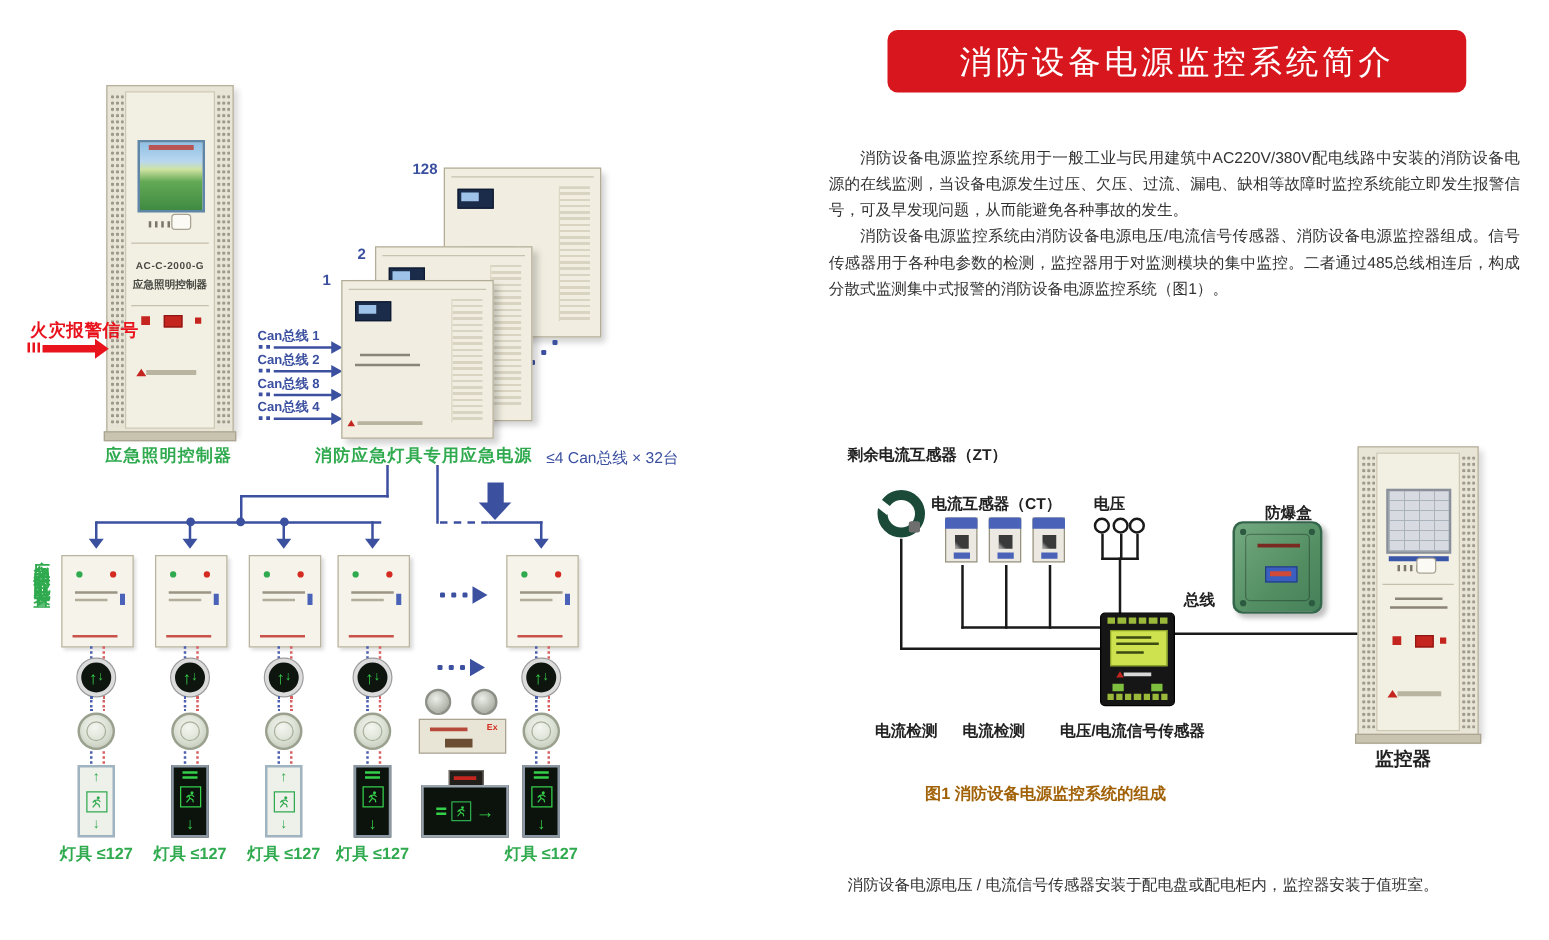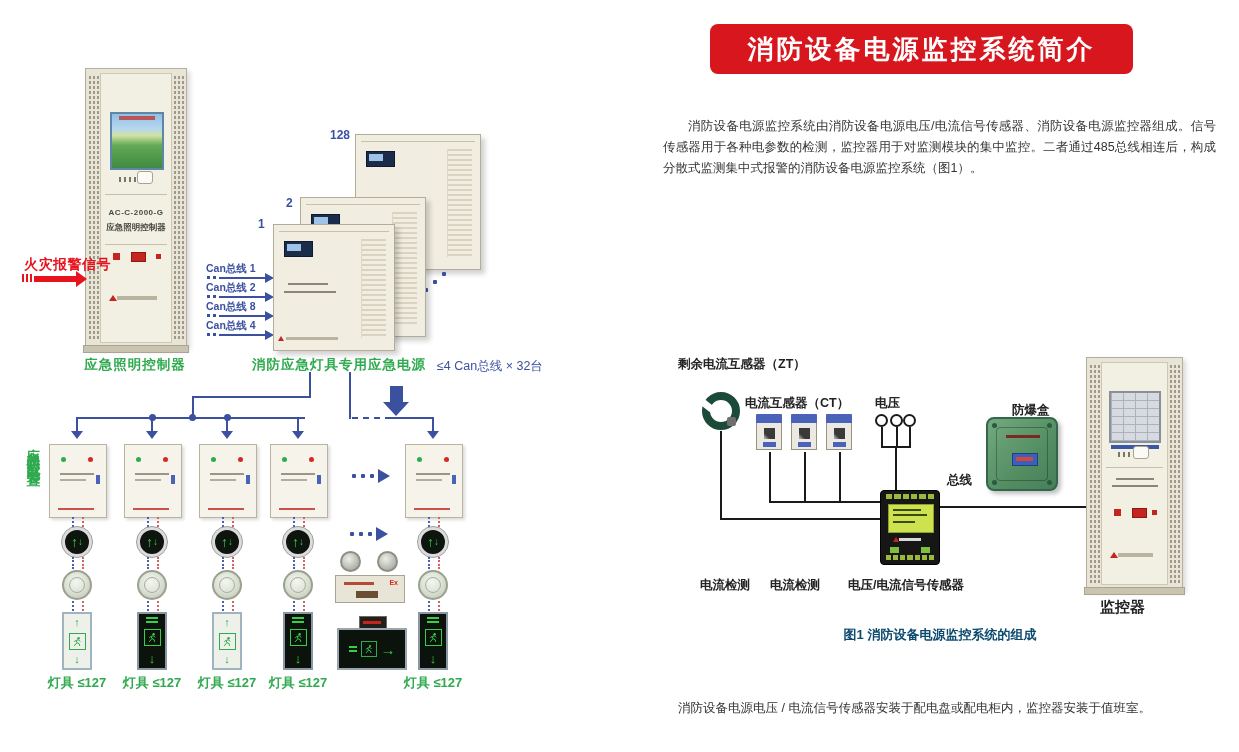--- a/index.html
+++ b/index.html
@@ -1,29 +1,29 @@
 <!DOCTYPE html>
 <html><head>
 <meta charset="utf-8">
 <style>
   html,body { margin:0; padding:0; background:#ffffff; }
   body { font-family:"Liberation Sans", sans-serif; }
   #page { position:relative; width:1239px; height:752px; background:#fff; overflow:hidden; }
   .abs { position:absolute; }
 
   
-  .banner { left:710px; top:24px; width:423px; height:50px; background:#d7161e;
-    border-radius:8px; color:#fff; font-size:26px; font-weight:bold; letter-spacing:3px;
+  .banner { left:710px; top:24px; width:463px; height:50px; background:#d7161e;
+    border-radius:8px; color:#fff; font-size:26px; font-weight:normal; letter-spacing:3px;
     display:flex; align-items:center; justify-content:center; }
 
   
   .paras { left:663px; top:116px; width:553px; color:#333; font-size:12.5px; line-height:21px; text-align:justify; }
   .paras p { margin:0; text-indent:2em; }
   .footnote { left:678px; top:700px; width:540px; color:#333; font-size:12.5px; }
-  .figcap { font-weight:bold; color:#0c4a6e; font-size:13px; text-align:center; }
+  .figcap { font-weight:bold; color:#a16207; font-size:13px; }
 
   
   .wv { width:2px; background:#3c50a0; }
   .wh { height:2px; background:#3c50a0; }
   .wdash { height:0; border-top:2px dashed #3c50a0; background:none; }
   .kv { width:2px; background:#1a1a1a; }
   .kh { height:2px; background:#1a1a1a; }
   .ahd { width:0; height:0; border-left:6px solid transparent; border-right:6px solid transparent; border-top:8px solid #3c50a0; }
   .ahr { width:0; height:0; border-top:5px solid transparent; border-bottom:5px solid transparent; border-left:9px solid #3c50a0; }
   .jct { width:7px; height:7px; border-radius:50%; background:#3c50a0; }
@@ -152,20 +152,21 @@
 </head>
 <body>
 
 <div id="page">
 
   <div class="abs banner">
     <span>消防设备电源监控系统简介</span>
   </div>
 
   <div class="abs paras">
+    <p>消防设备电源监控系统用于一般工业与民用建筑中AC220V/380V配电线路中安装的消防设备电源的在线监测，当设备电源发生过压、欠压、过流、漏电、缺相等故障时监控系统能立即发生报警信号，可及早发现问题，从而能避免各种事故的发生。</p>
     <p>消防设备电源监控系统由消防设备电源电压/电流信号传感器、消防设备电源监控器组成。信号传感器用于各种电参数的检测，监控器用于对监测模块的集中监控。二者通过485总线相连后，构成分散式监测集中式报警的消防设备电源监控系统（图1）。</p>
   </div>
 
   <div class="abs klabel" style="left:678px;top:356px">剩余电流互感器（ZT）</div>
   <div class="abs klabel" style="left:745px;top:395px">电流互感器（CT）</div>
   <div class="abs klabel" style="left:875px;top:395px">电压</div>
   <div class="abs klabel" style="left:1012px;top:402px">防爆盒</div>
   <div class="abs klabel" style="left:947px;top:472px">总线</div>
   <div class="abs klabel" style="left:700px;top:577px">电流检测</div>
   <div class="abs klabel" style="left:770px;top:577px">电流检测</div>

